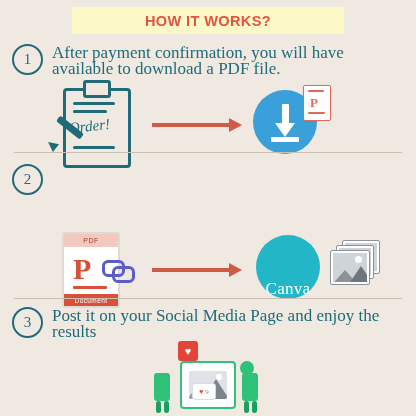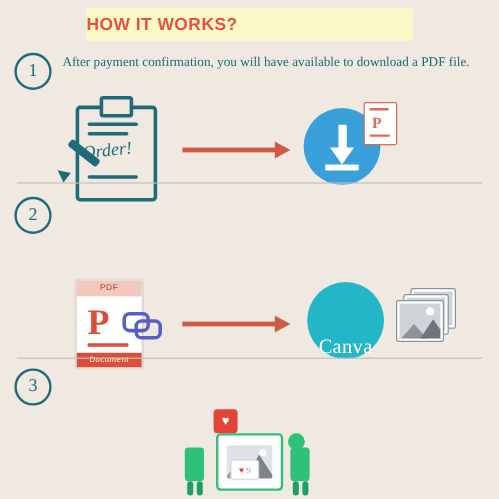--- a/index.html
+++ b/index.html
@@ -8,42 +8,42 @@
     background:#efe9e1;
     font-family:"Liberation Serif", serif;
     color:#1f6b78;
   }
   .page{position:relative;width:416px;height:416px;}
 
   
   .title-banner{
     position:absolute;left:72px;top:7px;width:272px;height:27px;
     background:#fdf8c8;
-    display:flex;align-items:center;
+    display:flex;align-items:center;justify-content:center;
   }
   .title-text{
     font-family:"Liberation Sans", sans-serif;
     font-weight:bold;font-size:14.5px;letter-spacing:.4px;
     color:#e2543f;
   }
 
   
   .step{position:absolute;left:0;width:416px;}
   .circle{
     position:absolute;
     width:27px;height:27px;border-radius:50%;
     border:2px solid #1f6b78;
     display:flex;align-items:center;justify-content:center;
     font-family:"Liberation Serif", serif;
     font-size:15px;color:#1f6b78;
     background:transparent;
   }
   .step-text{
     position:absolute;
-    font-size:11px;line-height:15.5px;
+    font-size:17px;line-height:15.5px;
     color:#1f6b78;
   }
 
   
   .divider{
     position:absolute;left:14px;width:388px;height:1px;
     background:#c9bfb2;
   }
 
   
@@ -267,20 +267,21 @@
             <div class="hill2"></div>
           </div>
       </div>
     </div>
   </div>
 
   <div class="divider" style="top:298px;"></div>
 
   <div class="step" style="top:305px;height:111px;">
     <div class="circle" style="left:12px;top:2px;">3</div>
+    <div class="step-text" style="left:52px;top:3px;width:348px;">Post it on your Social Media Page and enjoy the results</div>
 
     <div class="social" style="left:148px;top:34px;">
 
       <div class="g-body" style="left:6px;top:34px;width:16px;height:28px;"></div>
       <div class="g-dark" style="left:8px;top:62px;width:5px;height:12px;"></div>
       <div class="g-dark" style="left:16px;top:62px;width:5px;height:12px;"></div>
 
       <div class="g-body" style="left:94px;top:34px;width:16px;height:28px;"></div>
       <div class="g-dark" style="left:96px;top:62px;width:5px;height:12px;"></div>
       <div class="g-dark" style="left:104px;top:62px;width:5px;height:12px;"></div>

